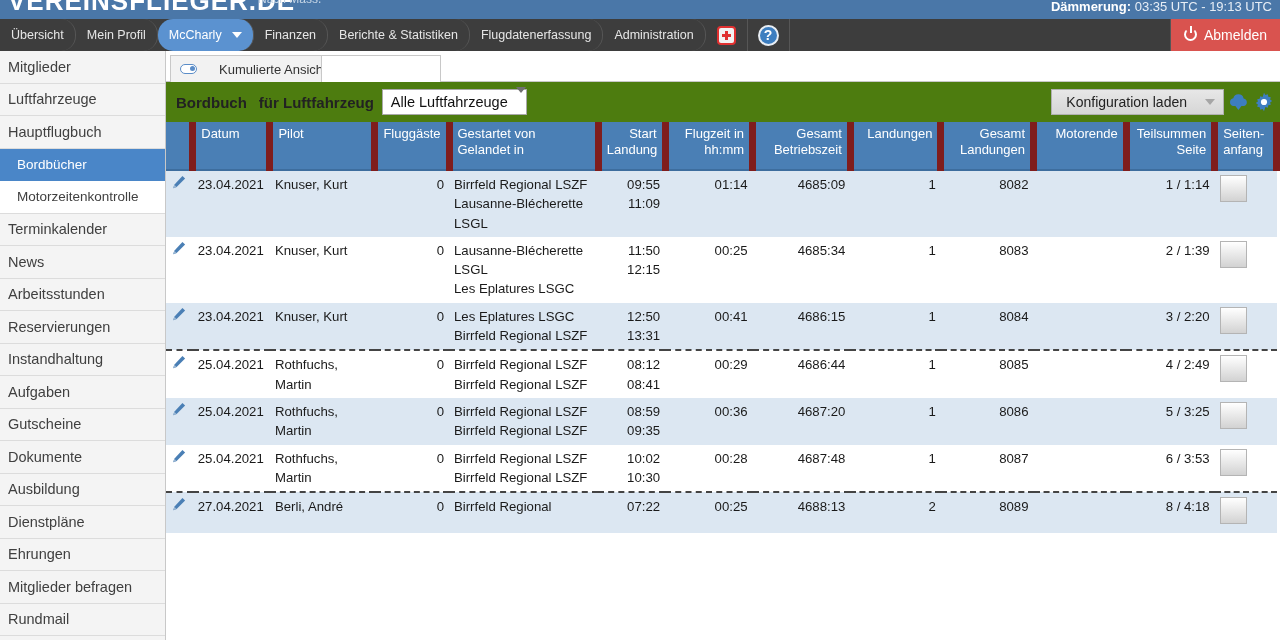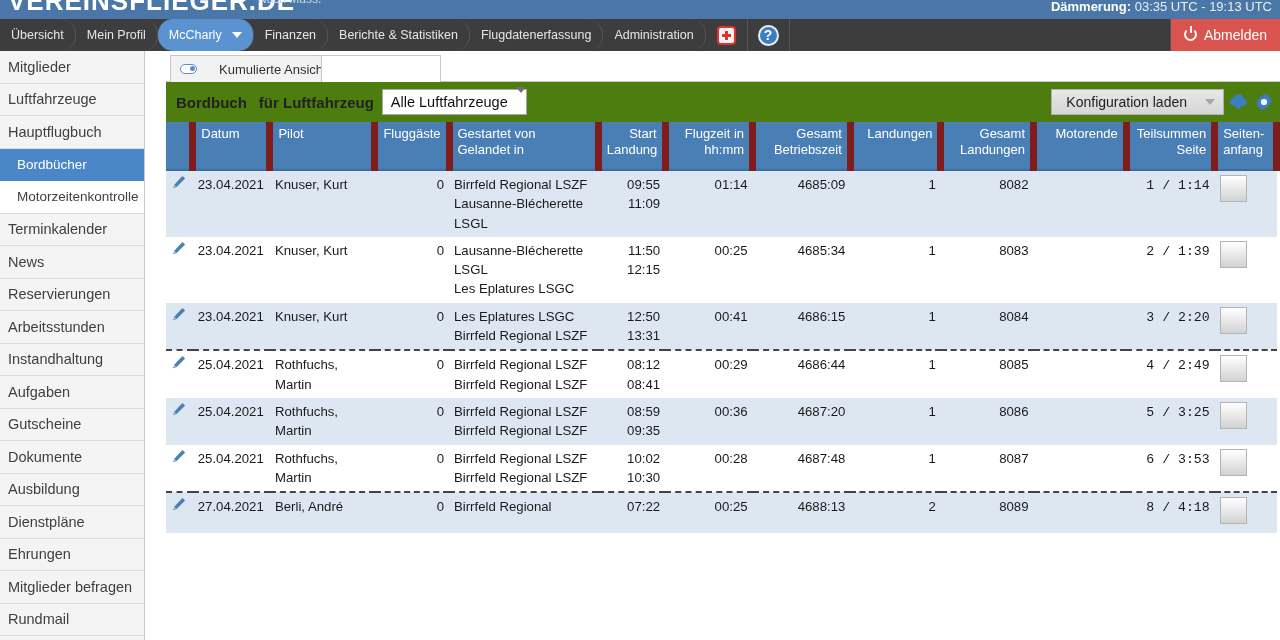--- a/index.html
+++ b/index.html
@@ -76,21 +76,21 @@
     width: 13px; height: 13px; border: 2.4px solid #ffffff; border-radius: 50%;
     border-top-color: transparent; position: relative; margin-top: -1px;
   }
   .power::after {
     content: ""; position: absolute; left: 3.6px; top: -4px;
     width: 2.4px; height: 7px; background: #ffffff;
   }
 
   
   .sidebar {
-    position: absolute; top: 51px; left: 0; width: 145px; height: 589px;
+    position: absolute; top: 51px; left: 0; width: 166px; height: 589px;
     background: #f4f4f4; border-right: 1px solid #c8c8c8; overflow: hidden;
   }
   .side-item {
     height: 32.5px; display: flex; align-items: center;
     padding-left: 8px; font-size: 14.5px; color: #404040;
     border-bottom: 1px solid #dcdcdc; background: #f4f4f4; cursor: pointer;
   }
   .side-item.sub { padding-left: 17px; font-size: 13.5px; background: #ffffff; }
   .side-item.selected { background: #4a86c8; color: #ffffff; border-bottom-color: #4a86c8; }
 
@@ -171,21 +171,21 @@
   table.grid td.c { text-align: center; }
   tr.alt td { background: #dce7f2; }
   tr.norm td { background: #ffffff; }
   tr.dash td { border-top: 2px dashed #444444; }
   .pencil { display: inline-block; }
   .pagebox {
     width: 27px; height: 27px; display: inline-block;
     background: linear-gradient(#ffffff,#d2d2d2);
     border: 1px solid #b4b4b4; cursor: pointer;
   }
-  .nowrap { white-space: nowrap; font-family: Liberation Mono, monospace; }
+  .nowrap { white-space: nowrap; }
 </style>
 </head>
 <body>
 
 <div id="app">
 
   <div class="banner">
     <div class="banner-title">VEREINSFLIEGER.DE</div>
     <div class="banner-sub">Nach Mass.</div>
     <div class="banner-right">
@@ -246,24 +246,24 @@
     <div class="side-item sub">
         <span>Motorzeitenkontrolle</span>
       </div>
     <div class="side-item">
         <span>Terminkalender</span>
       </div>
     <div class="side-item">
         <span>News</span>
       </div>
     <div class="side-item">
+        <span>Arbeitsstunden</span>
+      </div>
+    <div class="side-item">
         <span>Reservierungen</span>
-      </div>
-    <div class="side-item">
-        <span>Arbeitsstunden</span>
       </div>
     <div class="side-item">
         <span>Instandhaltung</span>
       </div>
     <div class="side-item">
         <span>Aufgaben</span>
       </div>
     <div class="side-item">
         <span>Gutscheine</span>
       </div>

